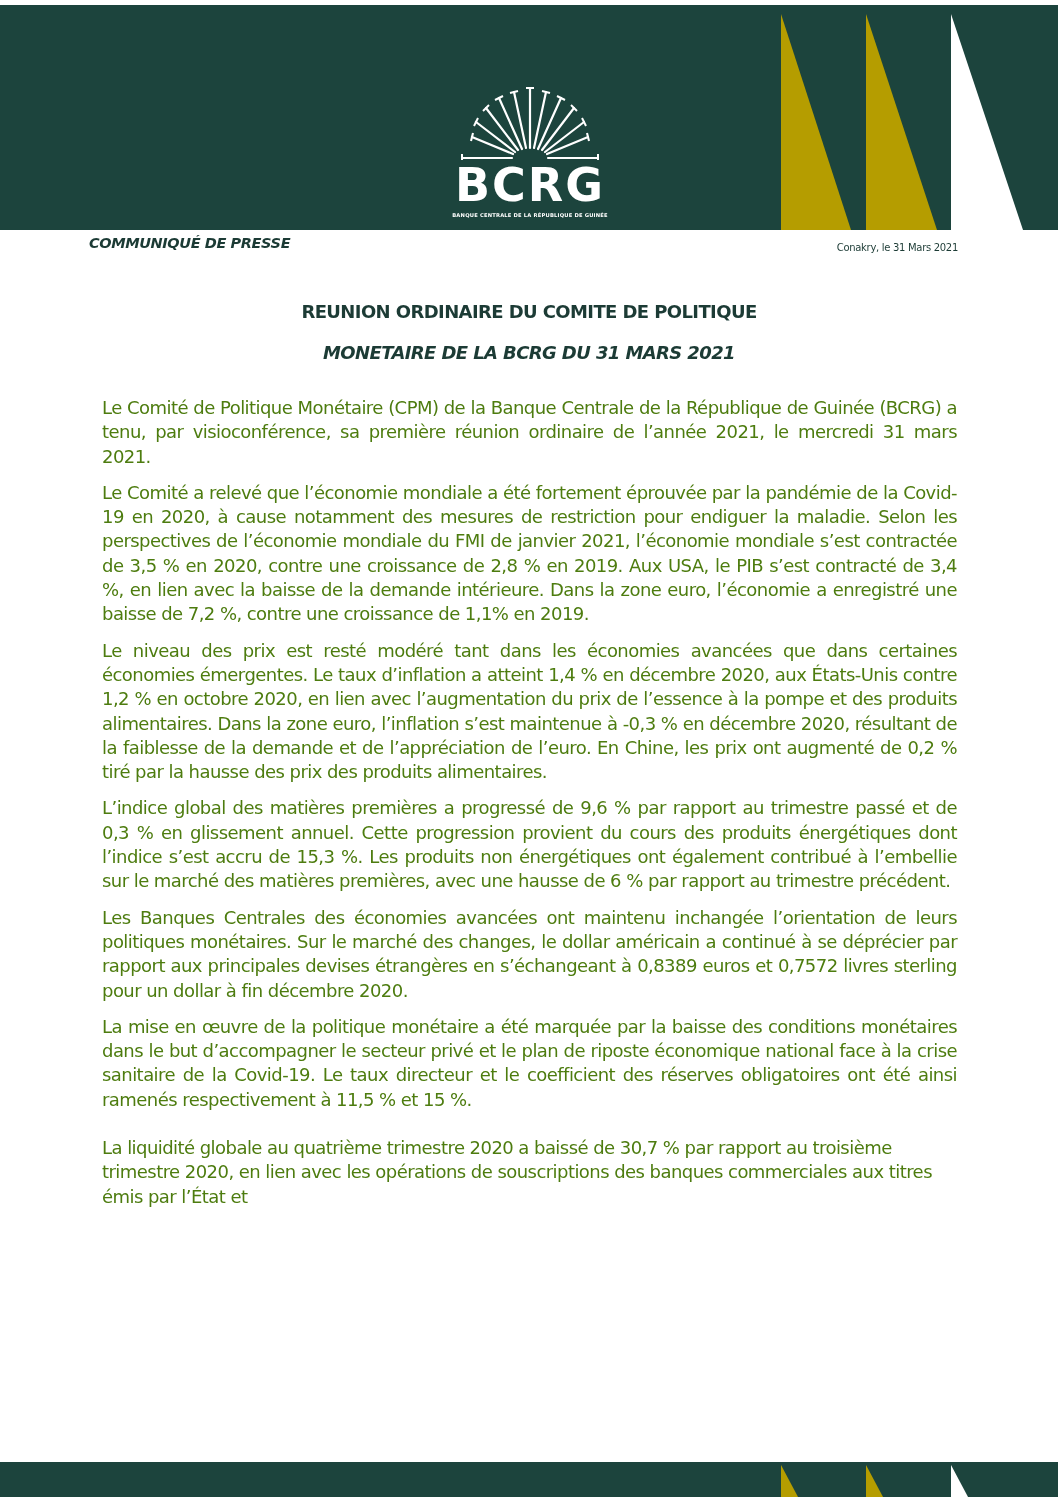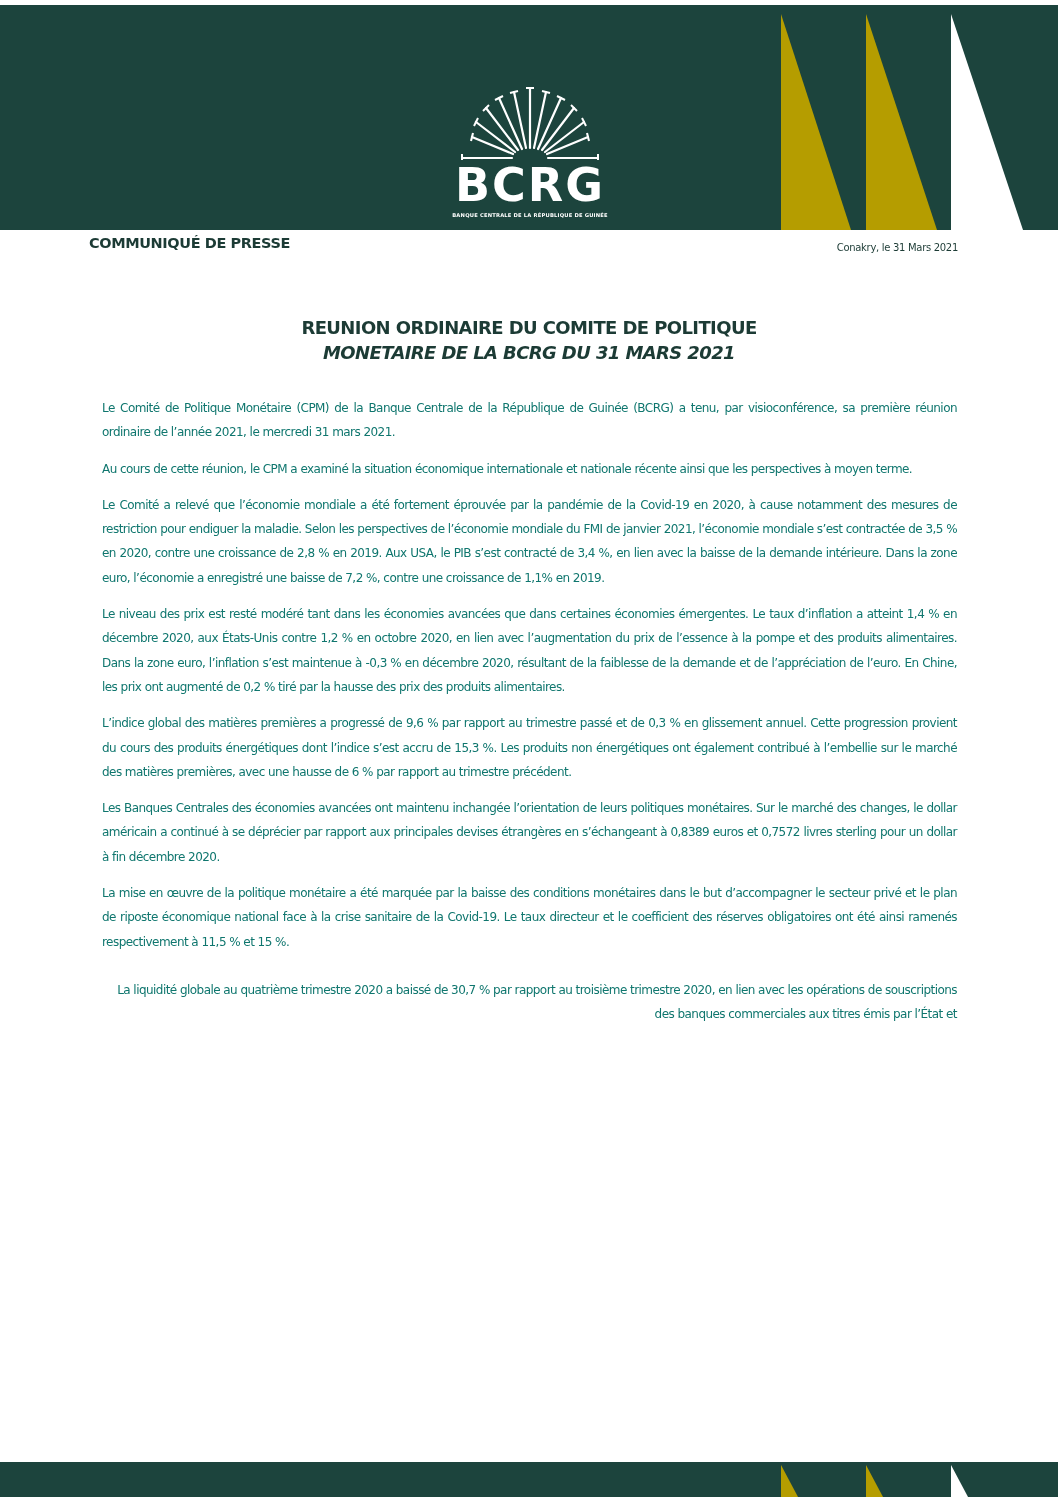--- a/index.html
+++ b/index.html
@@ -23,40 +23,40 @@
     }
     .logo .tagline {
       position: absolute; left: 0; top: 132px; width: 200px; text-align: center;
       font-family: "DejaVu Sans", sans-serif; font-weight: bold; font-size: 5.2px;
       color: #ffffff; letter-spacing: 0.2px;
     }
 
     .doc-type {
       position: absolute; left: 89px; top: 235px;
       font-family: "DejaVu Sans", sans-serif; font-weight: bold; font-size: 14.5px;
-      color: #1c3b35; letter-spacing: -0.4px;
+      color: #1c3b35; letter-spacing: -0.4px; font-style: italic;
     }
     .doc-date {
       position: absolute; right: 100px; top: 242px;
       font-family: "DejaVu Sans", sans-serif; font-size: 10px;
       color: #1c3b35; letter-spacing: -0.3px;
     }
 
     .title {
       position: absolute; left: 0; width: 1058px; text-align: center;
       font-family: "DejaVu Sans", sans-serif; font-weight: bold; font-size: 18px;
       color: #1c3b35; letter-spacing: -0.6px;
     }
-    .title.l1 { top: 317px; }
+    .title.l1 { top: 301px; }
     .title.l2 { top: 342px; font-style: italic; }
 
     .body {
       position: absolute; left: 102px; top: 396px; width: 855px;
-      font-family: "DejaVu Sans", sans-serif; font-size: 12px; line-height: 24.3px;
-      color: #0f766e; text-align: justify; letter-spacing: -0.55px; word-spacing: 0px;
+      font-family: "DejaVu Sans", sans-serif; font-size: 18px; line-height: 24.3px;
+      color: #4d7c0f; text-align: justify; letter-spacing: -0.55px; word-spacing: 0px;
     }
     .body p { margin-bottom: 12px; }
     .body p.p1 { margin-bottom: 12px; }
 
     .footer-band {
       position: absolute; left: 0; top: 1462px; width: 1058px; height: 35px;
       background: #1c443d; overflow: hidden;
     }
     .footer-band svg { position: absolute; left: 0; top: 0; }
   </style>
@@ -109,27 +109,26 @@
 </div>
 
 <div class="doc-type">COMMUNIQUÉ DE PRESSE</div>
 <div class="doc-date">Conakry, le 31 Mars 2021</div>
 
 <div class="title l1">REUNION ORDINAIRE DU COMITE DE POLITIQUE</div>
 <div class="title l2">MONETAIRE DE LA BCRG DU 31 MARS 2021</div>
 
 <div class="body">
   <p class="p1">Le Comité de Politique Monétaire (CPM) de la Banque Centrale de la République de Guinée (BCRG) a tenu, par visioconférence, sa première réunion ordinaire de l’année 2021, le mercredi 31 mars 2021.</p>
-  <p>Au cours de cette réunion, le CPM a examiné la situation économique internationale et nationale récente ainsi que les perspectives à moyen terme.</p>
   <p>Le Comité a relevé que l’économie mondiale a été fortement éprouvée par la pandémie de la Covid-19 en 2020, à cause notamment des mesures de restriction pour endiguer la maladie. Selon les perspectives de l’économie mondiale du FMI de janvier 2021, l’économie mondiale s’est contractée de 3,5 % en 2020, contre une croissance de 2,8 % en 2019.  Aux USA, le PIB s’est contracté de 3,4 %, en lien avec la baisse de la demande intérieure. Dans la zone euro, l’économie a enregistré une baisse de 7,2 %, contre une croissance de 1,1% en 2019.</p>
   <p>Le niveau des prix est resté modéré tant dans les économies avancées que dans certaines économies émergentes. Le taux d’inflation a atteint 1,4 % en décembre 2020, aux États-Unis contre 1,2 % en octobre 2020, en lien avec l’augmentation du prix de l’essence à la pompe et des produits alimentaires. Dans la zone euro, l’inflation s’est maintenue à -0,3 % en décembre 2020, résultant de la faiblesse de la demande et de l’appréciation de l’euro. En Chine, les prix ont augmenté de 0,2 % tiré par la hausse des prix des produits alimentaires.</p>
   <p>L’indice global des matières premières a progressé de 9,6 % par rapport au trimestre passé et de 0,3 % en glissement annuel. Cette progression provient du cours des produits énergétiques dont l’indice s’est accru de 15,3 %. Les produits non énergétiques ont également contribué à l’embellie sur le marché des matières premières, avec une hausse de 6 % par rapport au trimestre précédent.</p>
   <p>Les Banques Centrales des économies avancées ont maintenu inchangée l’orientation de leurs politiques monétaires. Sur le marché des changes, le dollar américain a continué à se déprécier par rapport aux principales devises étrangères en s’échangeant à 0,8389 euros et 0,7572 livres sterling pour un dollar à fin décembre 2020.</p>
   <p>La mise en œuvre de la politique monétaire a été marquée par la baisse des conditions monétaires dans le but d’accompagner le secteur privé et le plan de riposte économique national face à la crise sanitaire de la Covid-19. Le taux directeur et le coefficient des réserves obligatoires ont été ainsi ramenés respectivement à 11,5 % et 15 %.</p>
-  <p style="text-align:right;margin-top:24px;">La liquidité globale au quatrième trimestre 2020 a baissé de 30,7 % par rapport au troisième trimestre 2020, en lien avec les opérations de souscriptions des banques commerciales aux titres émis par l’État et</p>
+  <p style="text-align:left;margin-top:24px;">La liquidité globale au quatrième trimestre 2020 a baissé de 30,7 % par rapport au troisième trimestre 2020, en lien avec les opérations de souscriptions des banques commerciales aux titres émis par l’État et</p>
 </div>
 
 <div class="footer-band">
   <svg width="1058" height="35">
     <polygon points="781,3 781,35 798,35" fill="#b59d00"></polygon>
     <polygon points="866,3 866,35 883,35" fill="#b59d00"></polygon>
     <polygon points="951,3 951,35 968,35" fill="#ffffff"></polygon>
   </svg>
 </div>
 

